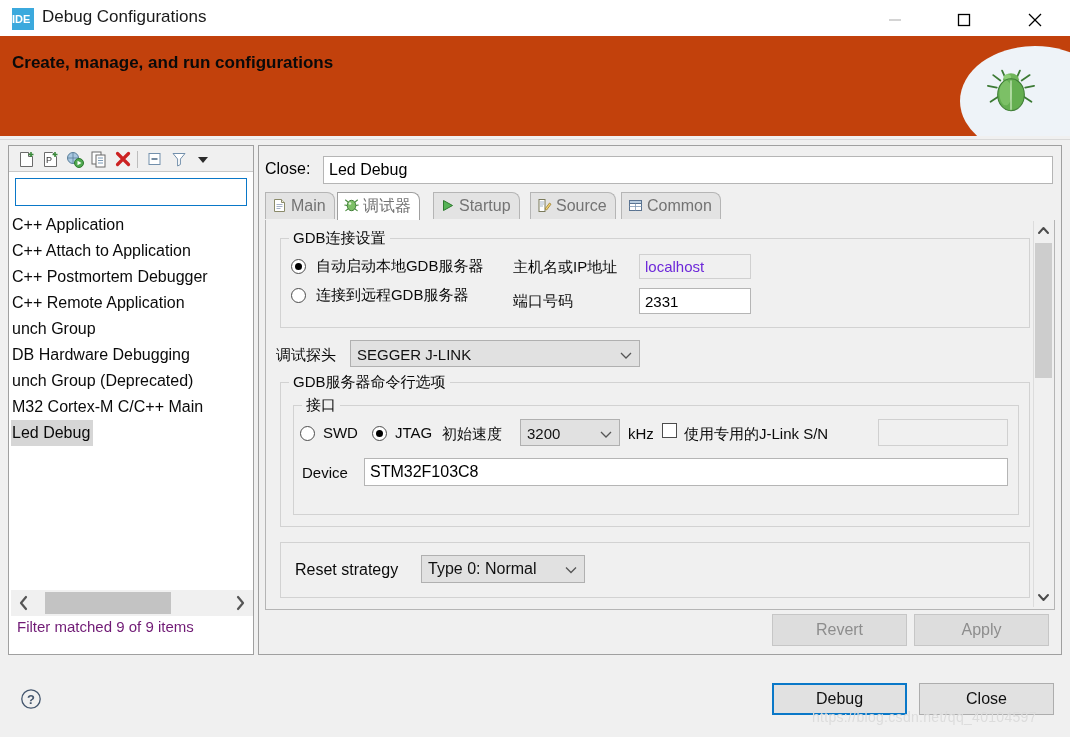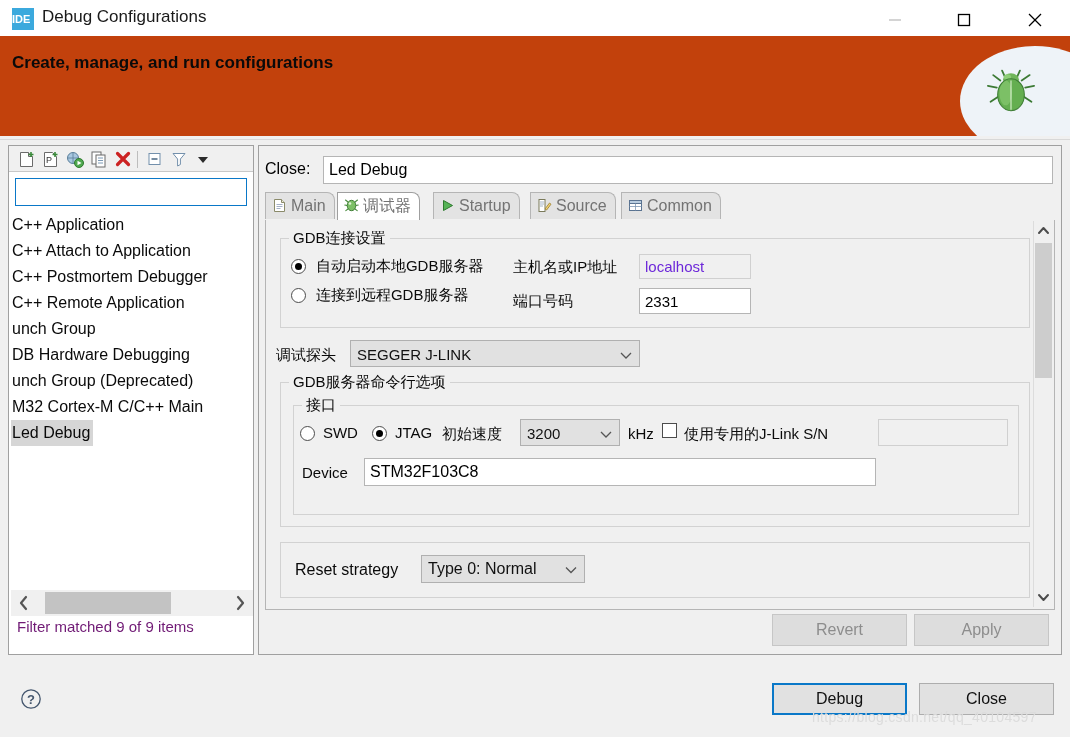--- a/index.html
+++ b/index.html
@@ -348,21 +348,21 @@
                 <path d="M1 1.5 L6 6.5 L11 1.5" fill="none" stroke="#555" stroke-width="1.3"></path>
               </svg>
           </span>
         </div>
         <div class="lbl" style="position:absolute;left:334px;top:19px;">kHz</div>
         <span class="chk" style="position:absolute;left:368px;top:17px;"></span>
         <div class="lbl" style="position:absolute;left:390px;top:19px;">使用专用的J-Link S/N</div>
         <input class="txtbox disabled" style="position: absolute; left: 584px; top: 13px; width: 130px; height: 27px;" value="">
 
         <div class="lbl" style="position:absolute;left:8px;top:58px;">Device</div>
-        <input class="txtbox" style="position: absolute; left: 70px; top: 52px; width: 512px; height: 28px; font-size: 16px;" value="STM32F103C8">
+        <input class="txtbox" style="position: absolute; left: 70px; top: 52px; width: 644px; height: 28px; font-size: 16px;" value="STM32F103C8">
       </div>
     </div>
 
     <div class="group" style="left:14px;top:322px;width:750px;height:56px;">
       <div class="lbl" style="position:absolute;left:14px;top:18px;font-size:16px;">Reset strategy</div>
       <div class="combo" style="position:absolute;left:140px;top:12px;width:164px;height:28px;font-size:16px;">
         <span class="ctext">Type 0: Normal</span>
         <span class="carrow">
           <svg width="12" height="8" viewBox="0 0 12 8">
               <path d="M1 1.5 L6 6.5 L11 1.5" fill="none" stroke="#555" stroke-width="1.3"></path>

